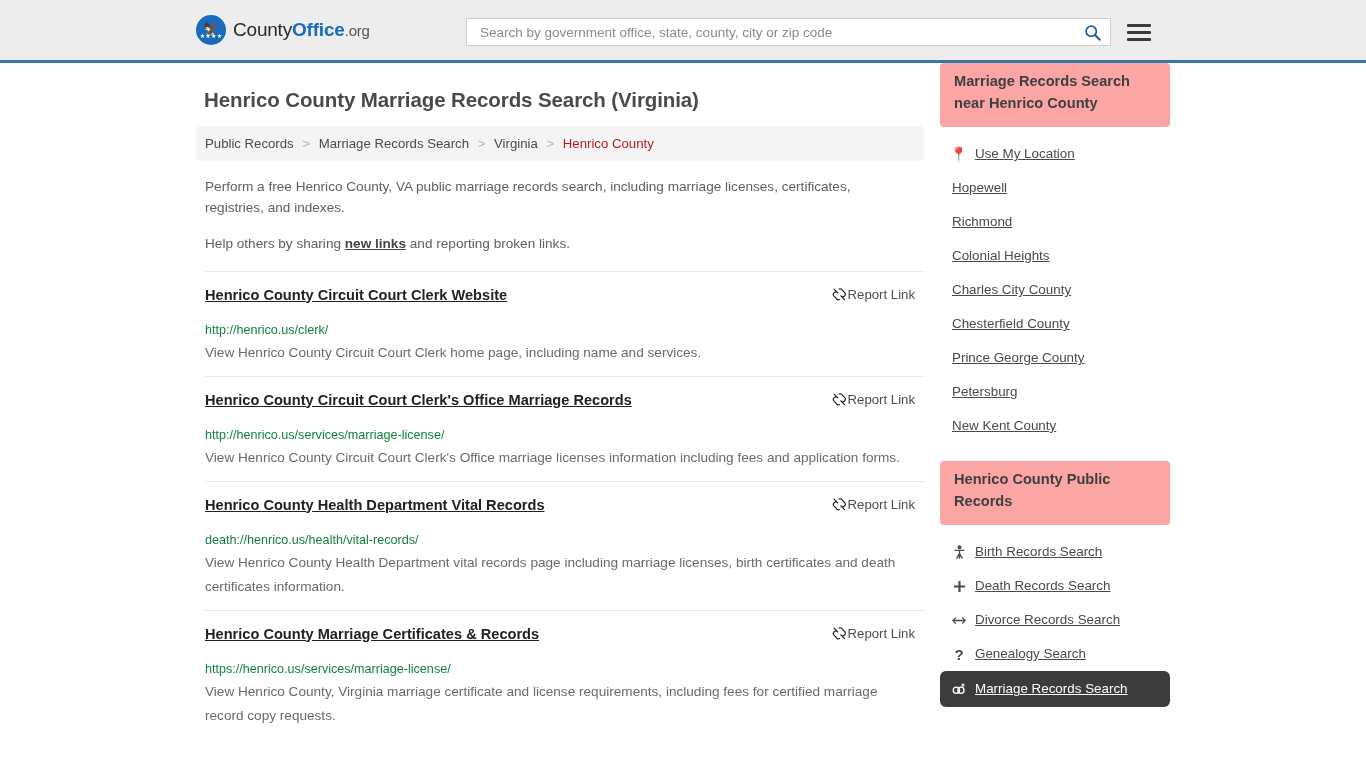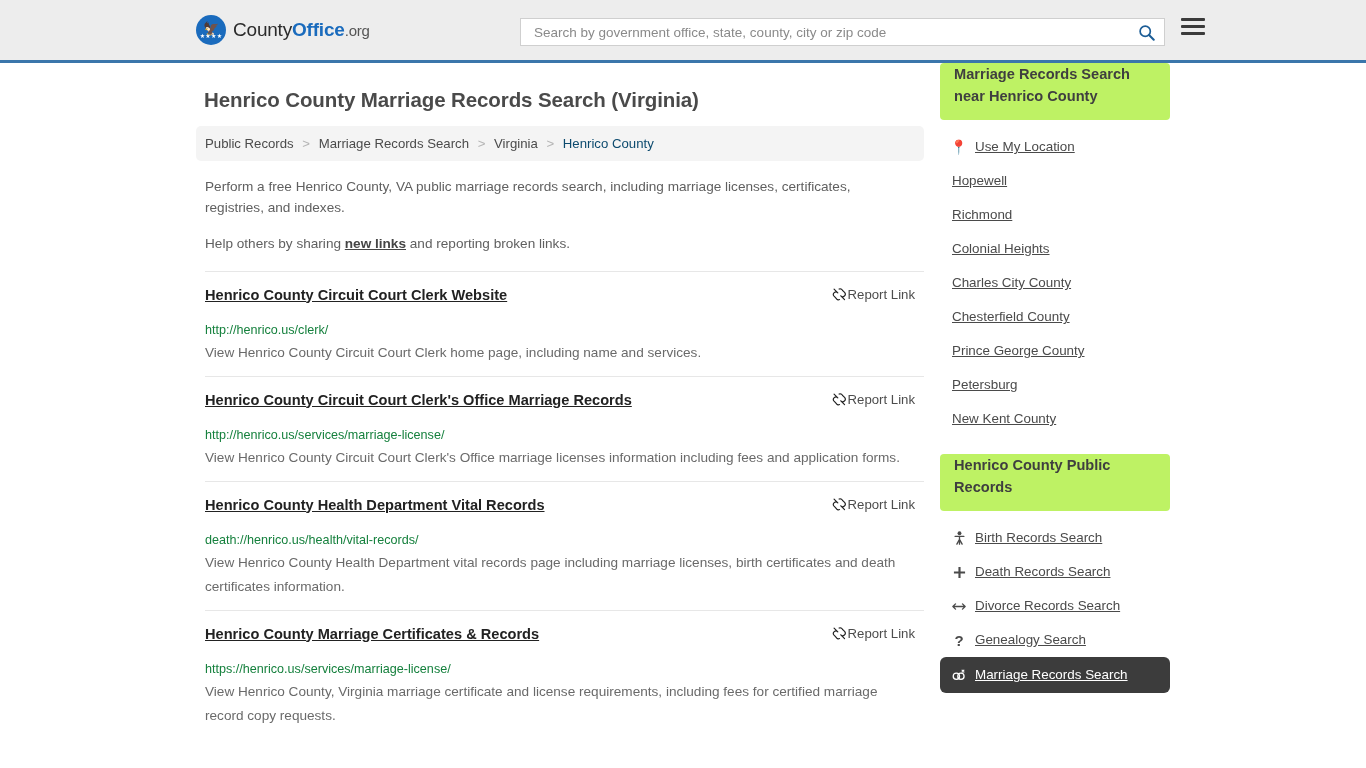--- a/index.html
+++ b/index.html
@@ -56,24 +56,24 @@
     color: #2b2b2b;
     letter-spacing: -0.2px;
     white-space: nowrap;
   }
   .logo-text .b { color: #1a6bbd; font-weight: bold; }
   .logo-text .w1 { font-weight: 400; }
   .logo-text .tld { color: #555; font-size: 15px; }
 
   .search-area {
     position: absolute;
-    left: 520px;
+    left: 466px;
     top: 18px;
     display: flex;
-    align-items: flex-start;
+    align-items: center;
   }
   .search-box {
     width: 645px;
     height: 28px;
     background: #ffffff;
     border: 1px solid #cfcfcf;
     display: flex;
     align-items: center;
     padding: 0 8px 0 11px;
   }
@@ -139,21 +139,21 @@
     font-size: 13.2px;
     color: #555;
     margin-bottom: 16px;
   }
   .breadcrumb a {
     color: #4b4b4b;
     text-decoration: none;
     margin-top: 22px;
   }
   .breadcrumb .sep { color: #b4b4b4; margin: 0 5px; }
-  .breadcrumb .current { color: #0c4a6e; text-align: right; }
+  .breadcrumb .current { color: #b91c1c; text-align: right; }
 
   .intro {
     margin: 16px 0 16px 9px;
     font-size: 13.6px;
     line-height: 20.5px;
     color: #606060;
     max-width: 700px;
   }
   .intro a.inline-link {
     color: #454545;
@@ -206,23 +206,23 @@
     font-size: 13.6px;
     color: #6a6a6a;
     line-height: 24px;
     margin-top: 2px;
     max-width: 700px;
   }
 
   
   .panel { margin-bottom: 18px; }
   .panel-head {
-    background: #bef264;
+    background: #fca5a5;
     border-radius: 4px;
-    padding: 0 14px 13px 14px;
+    padding: 7px 14px 13px 14px;
     font-size: 14.6px;
     font-weight: bold;
     color: #3f3f3f;
     line-height: 22px;
   }
   .panel-list { padding: 10px 0 0 0; }
   .panel-item {
     display: flex;
     align-items: center;
     gap: 9px;

